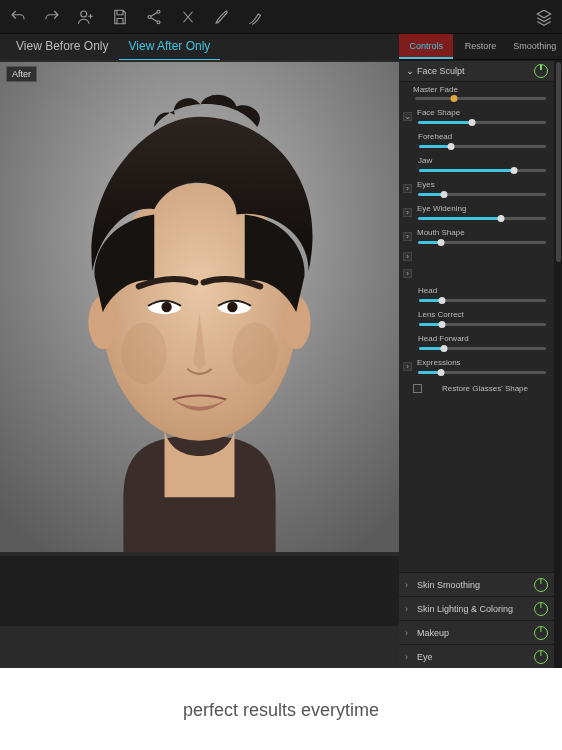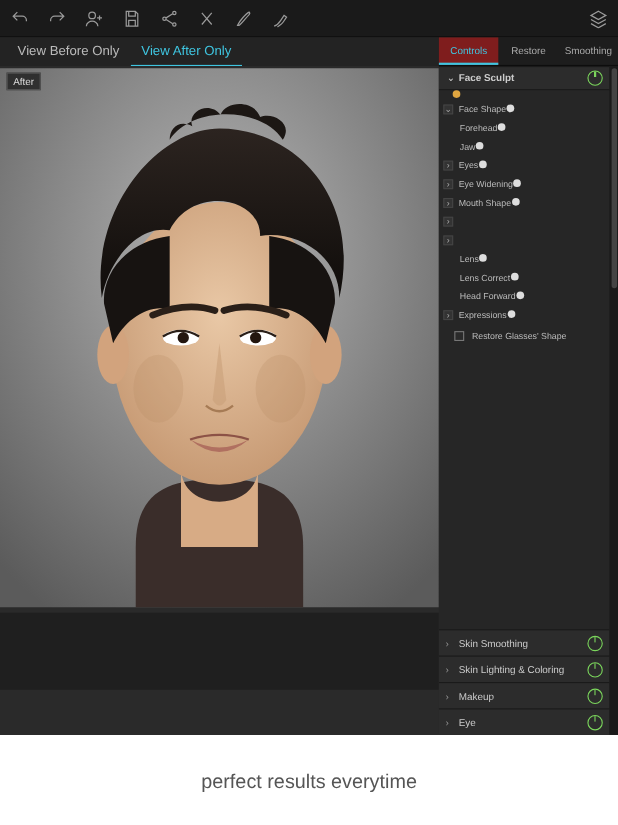--- a/index.html
+++ b/index.html
@@ -29,36 +29,36 @@
 
   
   .sidebar { width:163px; background:#262626; display:flex; flex-direction:column; font-size:9px; color:#ccc;}
   .side-tabs { height:26px; display:flex; background:#1d1d1d; border-bottom:1px solid #0d0d0d;}
   .side-tab { flex:1; display:flex; align-items:center; justify-content:center; font-size:9px; color:#aaa; cursor:pointer; border-bottom:2px solid transparent;}
   .side-tab.active { color:#3fc5e0; border-bottom-color:#3fc5e0; background:#7f1d1d;}
 
   .panel-scroll { flex:1; overflow:hidden; display:flex; flex-direction:column;}
   .panel-header { height:22px; display:flex; align-items:center; padding:0 6px; background:#2c2c2c; border-top:1px solid #1a1a1a; border-bottom:1px solid #1a1a1a;}
   .panel-header .chev { width:10px; color:#ccc; font-size:9px; display:inline-flex; justify-content:center;}
-  .panel-header .label { flex:1; padding-left:2px;font-weight:bold;}
+  .panel-header .label { flex:1; padding-left:2px;}
   .panel-header .power { width:14px; height:14px; border:1.2px solid #7bd65c; border-radius:50%; position:relative; cursor:pointer; display:flex; align-items:center; justify-content:center;}
   .panel-header .power::after { content:""; width:1.2px; height:5px; background:#7bd65c; position:absolute; top:-0px;}
 
   .sub-header { padding:3px 6px 1px 14px; color:#bbb; font-size:8px;}
   .slider-row { display:flex; align-items:center; padding:2px 6px 6px 14px; gap:4px;}
   .slider-row.with-expand { padding-left:4px;}
   .chev-sm { width:9px; height:9px; display:flex; align-items:center; justify-content:center; color:#aaa; font-size:8px; background:#333; border:1px solid #444; cursor:pointer;}
-  .slider-block { flex:1; display:flex; flex-direction:row; gap:2px; }
+  .slider-block { flex:1; display:flex; flex-direction:column; gap:2px; }
   .slider-label { font-size:8px; color:#bbb; margin-left:1px;}
   .slider-track { height:3px; background:#555; border-radius:2px; position:relative; margin:2px 2px 0 2px;}
   .slider-fill { height:100%; background:#3fc5e0; border-radius:2px 0 0 2px;}
   .slider-thumb { width:7px; height:7px; border-radius:50%; background:#ddd; position:absolute; top:-2px; transform:translateX(-50%);}
   .slider-thumb.gold { background:#e0a640; }
 
-  .check-row { display:flex; align-items:flex-start; padding:4px 6px 4px 14px; gap:7px; font-size:8px; color:#bbb;}
+  .check-row { display:flex; align-items:flex-start; padding:4px 6px 4px 14px; gap:20px; font-size:8px; color:#bbb;}
   .check-box { width:9px; height:9px; border:1px solid #777; background:#2a2a2a;}
 
   .collapsed-section { height:24px; display:flex; align-items:center; padding:0 6px; background:#2c2c2c; border-top:1px solid #1a1a1a;}
   .collapsed-section .chev { width:10px; color:#999; font-size:9px;}
   .collapsed-section .label { flex:1; padding-left:2px; color:#ccc;}
   .collapsed-section .power { width:14px; height:14px; border:1.2px solid #7bd65c; border-radius:50%; position:relative; cursor:pointer;}
   .collapsed-section .power::after { content:""; width:1.2px; height:5px; background:#7bd65c; position:absolute; top:0; left:50%; transform:translateX(-50%);}
 
   .vscroll { width:8px; background:#1a1a1a; display:flex; flex-direction:column;}
   .vscroll .thumb { width:5px; margin:2px auto; height:200px; background:#444; border-radius:3px;}
@@ -195,20 +195,21 @@
       </div>
 
       <div style="display:flex; flex:1; min-height:0;">
       <div class="panel-scroll">
         <div class="panel-header">
           <span class="chev">⌄</span>
           <span class="label">Face Sculpt</span>
           <span class="power"></span>
         </div>
 
+        <div class="sub-header">Master Fade</div>
         <div class="slider-row" style="padding-top:0;">
           <div class="slider-block">
             <div class="slider-track">
               <div class="slider-fill" style="width:30%; background:transparent;"></div>
               <div class="slider-thumb gold" style="left:30%"></div>
             </div>
           </div>
         </div>
 
         <div id="sliders-mount">
@@ -274,21 +275,21 @@
               </div>
               <div class="slider-row with-expand">
                 <span class="chev-sm">›</span>
               </div>
               <div class="slider-row with-expand">
                 <span class="chev-sm">›</span>
               </div>
               <div class="slider-row">
                 <span style="width: 0px;"></span>
                 <div class="slider-block">
-                  <div class="slider-label">Lens</div>
+                  <div class="slider-label">Head</div>
                   <div class="slider-track">
                     <div class="slider-fill" style="width: 18%;"></div>
                     <div class="slider-thumb" style="left: 18%;"></div>
                   </div>
                 </div>
               </div>
               <div class="slider-row">
                 <span style="width: 0px;"></span>
                 <div class="slider-block">
                   <div class="slider-label">Lens Correct</div>

